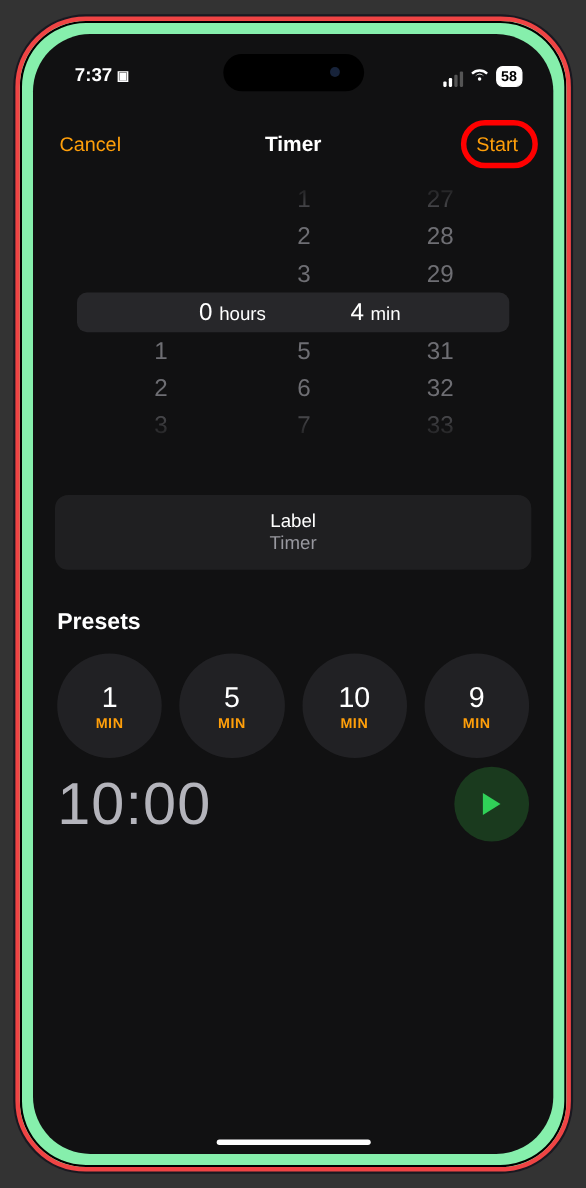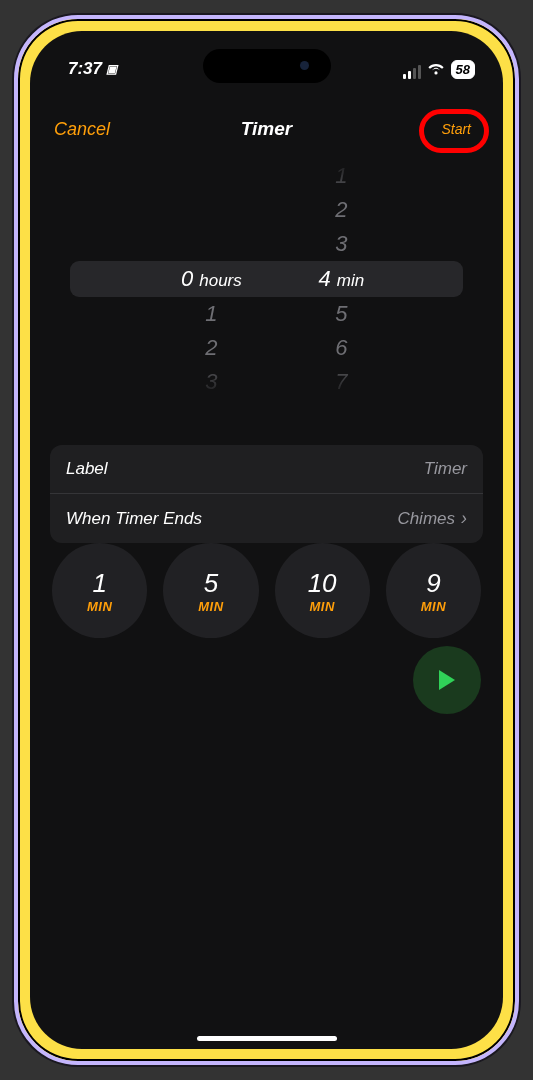--- a/index.html
+++ b/index.html
@@ -7,28 +7,27 @@
     background: #333;
     display: flex;
     justify-content: center;
     align-items: center;
     height: 1080px;
     width: 533px;
   }
   .phone-frame {
     width: 505px;
     height: 1050px;
-    background: #fde047;
-    border: 4px solid #c4b5fd;
+    background: #86efac;
+    border: 4px solid #ef4444;
     border-radius: 64px;
     box-shadow: 0 0 0 2px #1a1820, inset 0 0 0 2px #000;
     position: relative;
     overflow: hidden;
     padding: 12px;
-    font-style: italic;
   }
   .screen {
     width: 100%;
     height: 100%;
     background: #111112;
     border-radius: 52px;
     overflow: hidden;
     position: relative;
     color: #fff;
   }
@@ -95,21 +94,21 @@
     position: absolute;
     left: 50%;
     transform: translateX(-50%);
     font-size: 19px;
     font-weight: 600;
     color: #fff;
   }
   .cancel-btn { color: #ff9f0a; font-size: 18px; }
   .start-btn {
     color: #ff9f0a;
-    font-size: 14px;
+    font-size: 18px;
     padding: 4px 8px;
   }
   .highlight-ring {
     position: absolute;
     right: 14px;
     top: 20px;
     width: 70px;
     height: 44px;
     border: 5px solid #ff0000;
     border-radius: 22px;
@@ -166,20 +165,21 @@
     background: rgba(120,120,128,0.14);
     border-radius: 12px;
     overflow: hidden;
   }
   .row {
     display: flex;
     justify-content: space-between;
     align-items: center;
     padding: 14px 16px;
     font-size: 17px;
+    flex-direction: column;
   }
   .row + .row { border-top: 1px solid rgba(120,120,128,0.25); }
   .row .key { color: #fff; }
   .row .val { color: #98989f; display: flex; align-items: center; gap: 6px;}
   .chev { color: #98989f; font-size: 18px; }
   
   .section-title { font-size: 21px; font-weight: 700; margin: 36px 22px 16px; }
   .presets {
     display: flex;
     gap: 16px;
@@ -273,47 +273,50 @@
         </div>
         <div class="col">
           <div class="cell">1</div>
           <div class="cell">2</div>
           <div class="cell">3</div>
           <div class="cell sel" style="opacity:0">-</div>
           <div class="cell">5</div>
           <div class="cell">6</div>
           <div class="cell">7</div>
         </div>
+        <div class="col">
+          <div class="cell">27</div>
+          <div class="cell">28</div>
+          <div class="cell">29</div>
+          <div class="cell sel" style="opacity:0">-</div>
+          <div class="cell">31</div>
+          <div class="cell">32</div>
+          <div class="cell">33</div>
+        </div>
       </div>
       <div class="sel-band">
         <div class="unit-group">
           <span class="num">0</span>
           <span class="unit">hours</span>
         </div>
         <div class="unit-group">
           <span class="num">4</span>
           <span class="unit">min</span>
         </div>
       </div>
     </div>
 
     <div class="settings">
       <div class="row">
         <span class="key">Label</span>
         <span class="val">Timer</span>
       </div>
-      <div class="row">
-        <span class="key">When Timer Ends</span>
-        <span class="val">
-          <span>Chimes</span>
-          <span class="chev">›</span>
-        </span>
-      </div>
-    </div>
-
+    </div>
+
+    <div class="section-title">Presets</div>
     <div class="presets">
       <div class="preset">
         <span class="num">1</span>
         <span class="unit">MIN</span>
       </div>
       <div class="preset">
         <span class="num">5</span>
         <span class="unit">MIN</span>
       </div>
       <div class="preset">
@@ -322,20 +325,21 @@
       </div>
       <div class="preset">
         <span class="num">9</span>
         <span class="unit">MIN</span>
       </div>
     </div>
 
     <div class="recents">
       <div class="recent-row">
         <div>
+          <div class="recent-time">10:00</div>
         </div>
         <div class="play-btn">
           <svg width="22" height="24" viewBox="0 0 22 24">
               <path d="M3 2l16 10L3 22z"></path>
             </svg>
         </div>
       </div>
     </div>
 
     <div class="home-indicator"></div>

